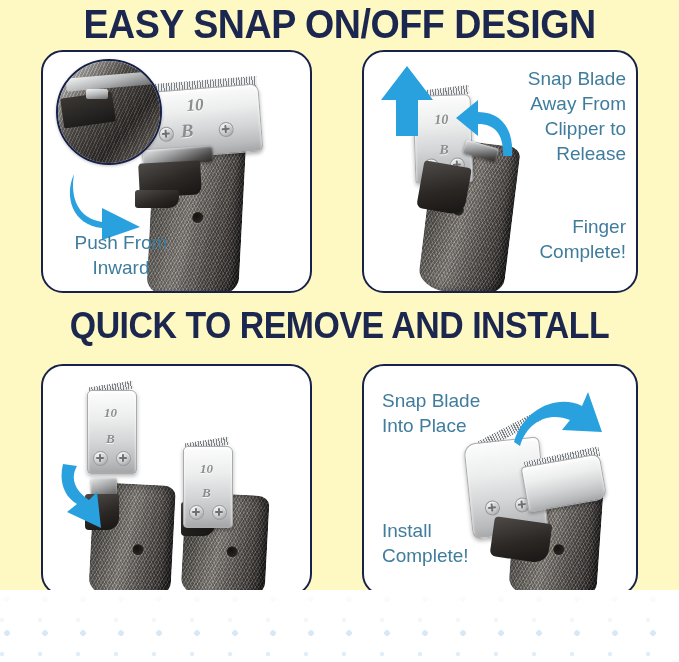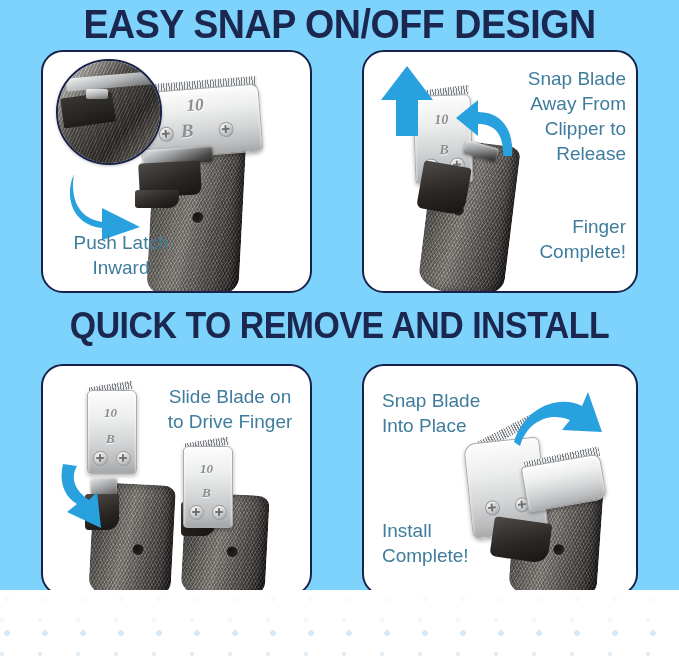--- a/index.html
+++ b/index.html
@@ -8,21 +8,21 @@
     background: #ffffff;
   }
   body {
     font-family: "Liberation Sans", sans-serif;
     -webkit-font-smoothing: antialiased;
   }
   #infographic {
     position: relative;
     width: 679px;
     height: 662px;
-    background: #7dd3fc;
+    background: #fef9c3;
     overflow: hidden;
   }
 
   
   .dot-field {
     position: absolute;
     left: 0;
     bottom: 0;
     width: 679px;
     height: 72px;
@@ -218,21 +218,21 @@
       <div class="dark-bar" style="left:4px; top:34px; width:52px; height:30px; transform: rotate(-8deg);"></div>
       <div class="shelf" style="left:28px; top:28px; width:22px; height:10px;"></div>
     </div>
 
     <div class="arrow" style="left:25px; top:118px;">
       <svg width="80" height="72" viewBox="0 0 80 72">
         <path d="M6,4 C2,28 10,48 34,52 L34,38 L72,57 L34,70 L34,58 C4,55 -4,26 6,4 Z" fill="#29a1df"></path>
       </svg>
     </div>
 
-    <div class="caption center" style="left:8px; top:178px; width:140px;">Push Latch
+    <div class="caption center" style="left:8px; top:178px; width:140px;">Push From
 Inward</div>
   </div>
 
   <div class="panel" id="panel-2">
 
     <div class="body-shell" style="left:62px; top:90px; width:86px; height:152px; transform: rotate(7deg);">
       <div class="hole" style="left:26px; top:64px;"></div>
     </div>
 
     <div class="clipper" style="left:50px; top:36px;">
@@ -302,22 +302,20 @@
         <div class="screw" style="left:28px; top:58px;"></div>
       </div>
     </div>
 
     <div class="arrow" style="left:16px; top:96px;">
       <svg width="66" height="74" viewBox="0 0 66 74">
         <path d="M4,2 C0,18 4,34 18,42 L8,50 L42,66 L38,30 L30,38 C18,30 10,18 18,4 Z" fill="#29a1df"></path>
       </svg>
     </div>
 
-    <div class="caption center" style="left:108px; top:18px; width:158px;">Slide Blade on
-to Drive Finger</div>
   </div>
 
   <div class="panel" id="panel-4">
 
     <div class="body-shell" style="left:148px; top:112px; width:88px; height:122px; transform: rotate(4deg);">
       <div class="hole" style="left:42px; top:66px;"></div>
     </div>
 
     <div class="clipper" style="left:104px; top:50px;">
       <div class="blade-teeth" style="left:8px; top:8px; width:74px; height:10px; transform: rotate(-27deg);"></div>

